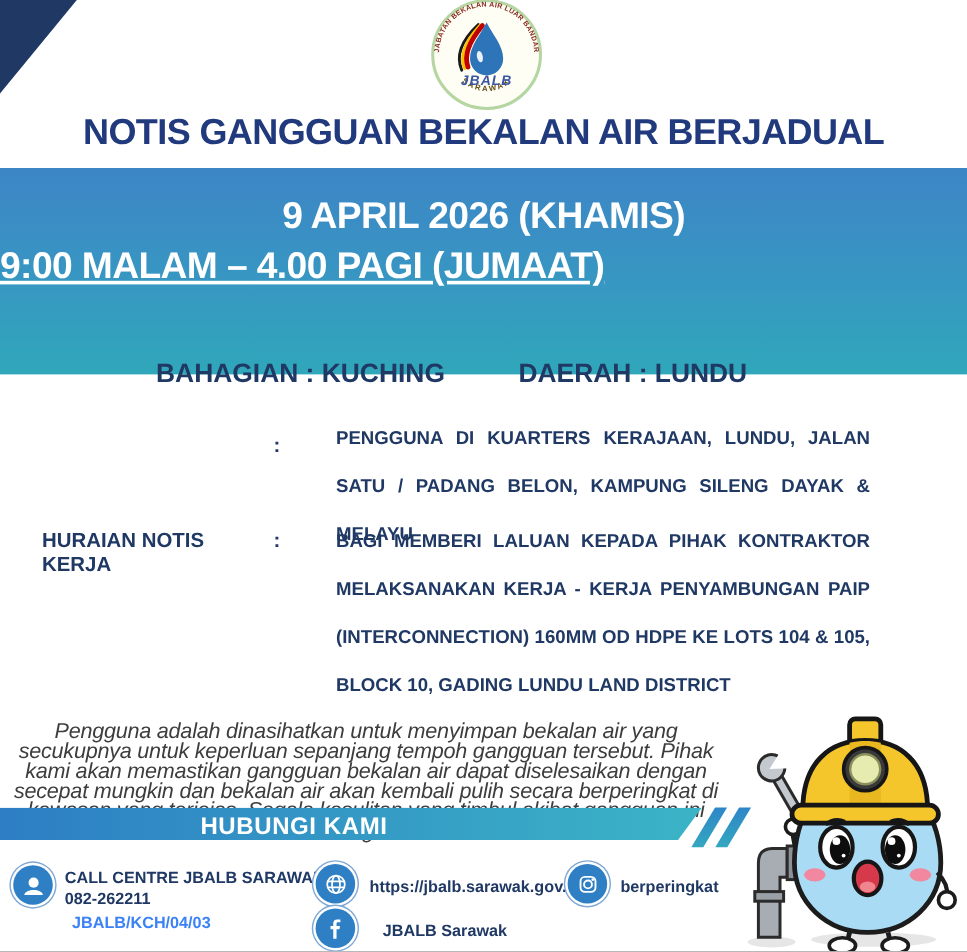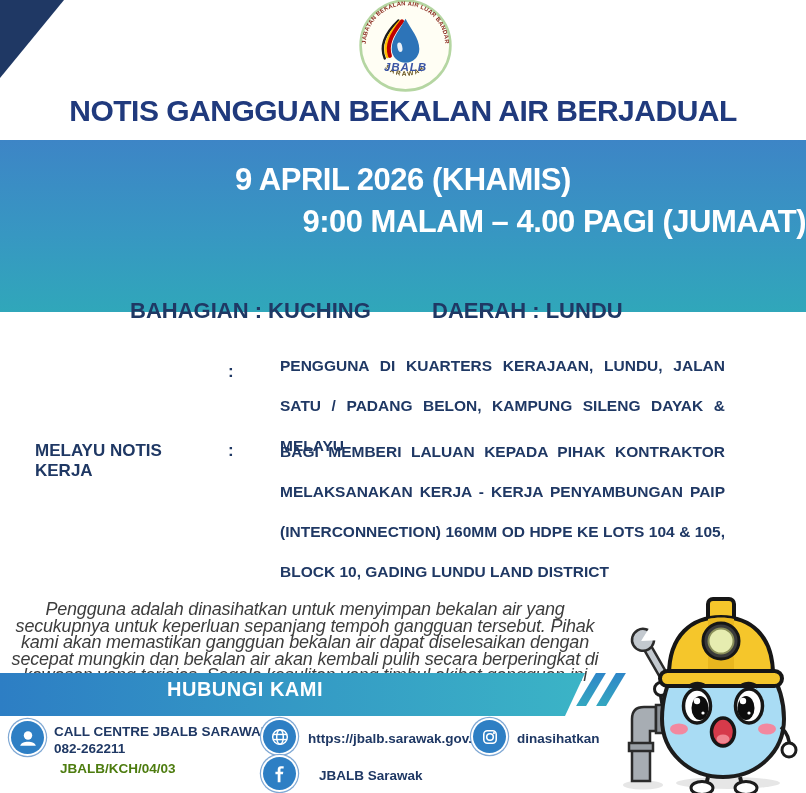--- a/index.html
+++ b/index.html
@@ -9,50 +9,50 @@
   }
   .corner{position:absolute;left:0;top:0;width:0;height:0;
     border-top:78px solid #1f3864;border-right:64px solid transparent;}
   .logo{position:absolute;left:358px;top:-2px;width:95px;height:95px;}
   .title{position:absolute;left:0;right:0;top:94px;text-align:center;
     font-size:30px;font-weight:bold;color:#203a7d;letter-spacing:-0.5px;}
   .banner{position:absolute;left:0;top:140px;width:806px;height:172px;
     background:linear-gradient(180deg,#3d85c6 0%,#3797c2 55%,#30a7ba 100%);}
   .banner .line1{position:absolute;left:0;right:0;top:22px;text-align:center;
     color:#fff;font-size:31px;font-weight:bold;letter-spacing:-0.5px;}
-  .banner .line2{position:absolute;left:0;right:0;top:64px;text-align:right;
-    color:#fff;font-size:31px;font-weight:bold;letter-spacing:-0.5px;}
+  .banner .line2{position:absolute;left:0;right:0;top:64px;text-align:left;
+    color:#fff;font-size:31px;font-weight:bold;letter-spacing:-0.5px;text-decoration:underline;}
   .region{position:absolute;top:298px;left:0;width:669px;height:30px;color:#1f3864;
     font-weight:bold;font-size:22px;}
   .region .bahagian{position:absolute;left:130px;top:0;}
   .region .daerah{position:absolute;left:432px;top:0;}
   .dlabel{position:absolute;left:35px;width:185px;font-size:17px;font-weight:bold;color:#1f3864;}
   .dcolon{position:absolute;left:228px;font-size:17px;font-weight:bold;color:#1f3864;}
   .dtext{position:absolute;left:280px;width:445px;font-size:15.5px;font-weight:bold;
     color:#1f3864;line-height:40px;text-align:justify;}
   .lbl-kawasan{top:362px;} .colon-kawasan{top:362px;} .txt-kawasan{top:346px;}
   .lbl-huraian{top:441px;} .colon-huraian{top:441px;} .txt-huraian{top:432px;}
   .advisory{position:absolute;left:10px;top:601px;width:590px;
     font-size:18px;font-style:italic;color:#3d3d3d;line-height:16.5px;letter-spacing:-0.2px;text-align:center;}
-  .contact-banner{position:absolute;left:0;top:673px;width:585px;height:43px;
+  .contact-banner{position:absolute;left:0;top:673px;width:585px;height:27px;
     background:linear-gradient(90deg,#2d7ec4 0%,#3bb4c6 100%);
     clip-path:polygon(0 0,585px 0,565px 100%,0 100%);}
   .contact-banner .ctitle{position:absolute;left:0;width:490px;top:5px;text-align:center;
     color:#fff;font-size:20px;font-weight:bold;letter-spacing:0.5px;}
   .stripe{position:absolute;top:673px;width:10px;height:33px;
     background:linear-gradient(180deg,#2e86c8,#34a7c0);transform:skewX(-31deg);}
   .stripe.s1{left:586px;} .stripe.s2{left:606px;}
   .cicon{position:absolute;width:33px;height:33px;border-radius:50%;background:#2e7fc4;
     box-shadow:0 0 0 2px #fff,0 0 0 3.2px #7fa8d4;
     display:flex;align-items:center;justify-content:center;}
   .ic-person{left:11px;top:721px;} .ic-globe{left:263px;top:720px;}
   .ic-fb{left:263px;top:757px;} .ic-ig{left:473px;top:720px;}
   .ftext{position:absolute;color:#1f3864;font-weight:bold;font-size:13.5px;line-height:17px;}
   .call-block{left:54px;top:723px;}
-  .refno{left:60px;top:760px;color:#4d7c0f;font-size:13.5px;}
+  .refno{left:60px;top:760px;color:#3b82f6;font-size:13.5px;}
   .website{left:308px;top:730px;} .fbname{left:319px;top:767px;} .igname{left:517px;top:730px;}
   .mascot{position:absolute;left:616px;top:579px;width:188px;height:214px;}
 </style>
 </head>
 <body>
 
 <div class="page">
 
   <div class="corner"></div>
 
@@ -86,21 +86,21 @@
   </div>
 
   <div class="region">
     <div class="bahagian">BAHAGIAN : KUCHING</div>
     <div class="daerah">DAERAH : LUNDU</div>
   </div>
 
   <div class="dcolon colon-kawasan">:</div>
   <div class="dtext txt-kawasan">PENGGUNA DI KUARTERS KERAJAAN, LUNDU, JALAN SATU / PADANG BELON, KAMPUNG SILENG DAYAK &amp; MELAYU</div>
 
-  <div class="dlabel lbl-huraian">MELAYU NOTIS KERJA</div>
+  <div class="dlabel lbl-huraian">HURAIAN NOTIS KERJA</div>
   <div class="dcolon colon-huraian">:</div>
   <div class="dtext txt-huraian">BAGI MEMBERI LALUAN KEPADA PIHAK KONTRAKTOR MELAKSANAKAN KERJA - KERJA PENYAMBUNGAN PAIP (INTERCONNECTION) 160MM OD HDPE KE LOTS 104 &amp; 105, BLOCK 10, GADING LUNDU LAND DISTRICT</div>
 
   <div class="advisory">Pengguna adalah dinasihatkan untuk menyimpan bekalan air yang secukupnya untuk keperluan sepanjang tempoh gangguan tersebut. Pihak kami akan memastikan gangguan bekalan air dapat diselesaikan dengan secepat mungkin dan bekalan air akan kembali pulih secara berperingkat di kawasan yang terjejas. Segala kesulitan yang timbul akibat gangguan ini adalah sangat dikesali.</div>
 
   <div class="contact-banner">
     <div class="ctitle">HUBUNGI KAMI</div>
   </div>
   <div class="stripe s1"></div>
   <div class="stripe s2"></div>
@@ -134,21 +134,21 @@
   </div>
   <div class="ftext fbname">JBALB Sarawak</div>
 
   <div class="cicon ic-ig">
     <svg width="22" height="22" viewBox="0 0 24 24" fill="none" stroke="#fff" stroke-width="1.7">
       <rect x="5.2" y="5.2" width="13.6" height="13.6" rx="4"></rect>
       <circle cx="12" cy="12" r="3.6"></circle>
       <circle cx="16.3" cy="7.7" r="1.2" fill="#fff" stroke="none"></circle>
     </svg>
   </div>
-  <div class="ftext igname">dinasihatkan</div>
+  <div class="ftext igname">berperingkat</div>
 
   <svg class="mascot" viewBox="0 0 188 214">
     <ellipse cx="112" cy="204" rx="52" ry="6" fill="#e6e6e6"></ellipse>
     <ellipse cx="27" cy="206" rx="20" ry="4.5" fill="#e6e6e6"></ellipse>
 
     <g stroke="#2b2b2b" stroke-width="2.5">
       <path d="M 16,202 V 140 Q 16,128 28,128 L 40,128 V 152 L 34,152 L 34,202 Z" fill="#a7adb3"></path>
       <rect x="40" y="126" width="8" height="28" fill="#8b9197"></rect>
       <rect x="13" y="164" width="24" height="8" fill="#9aa0a6"></rect>
     </g>

